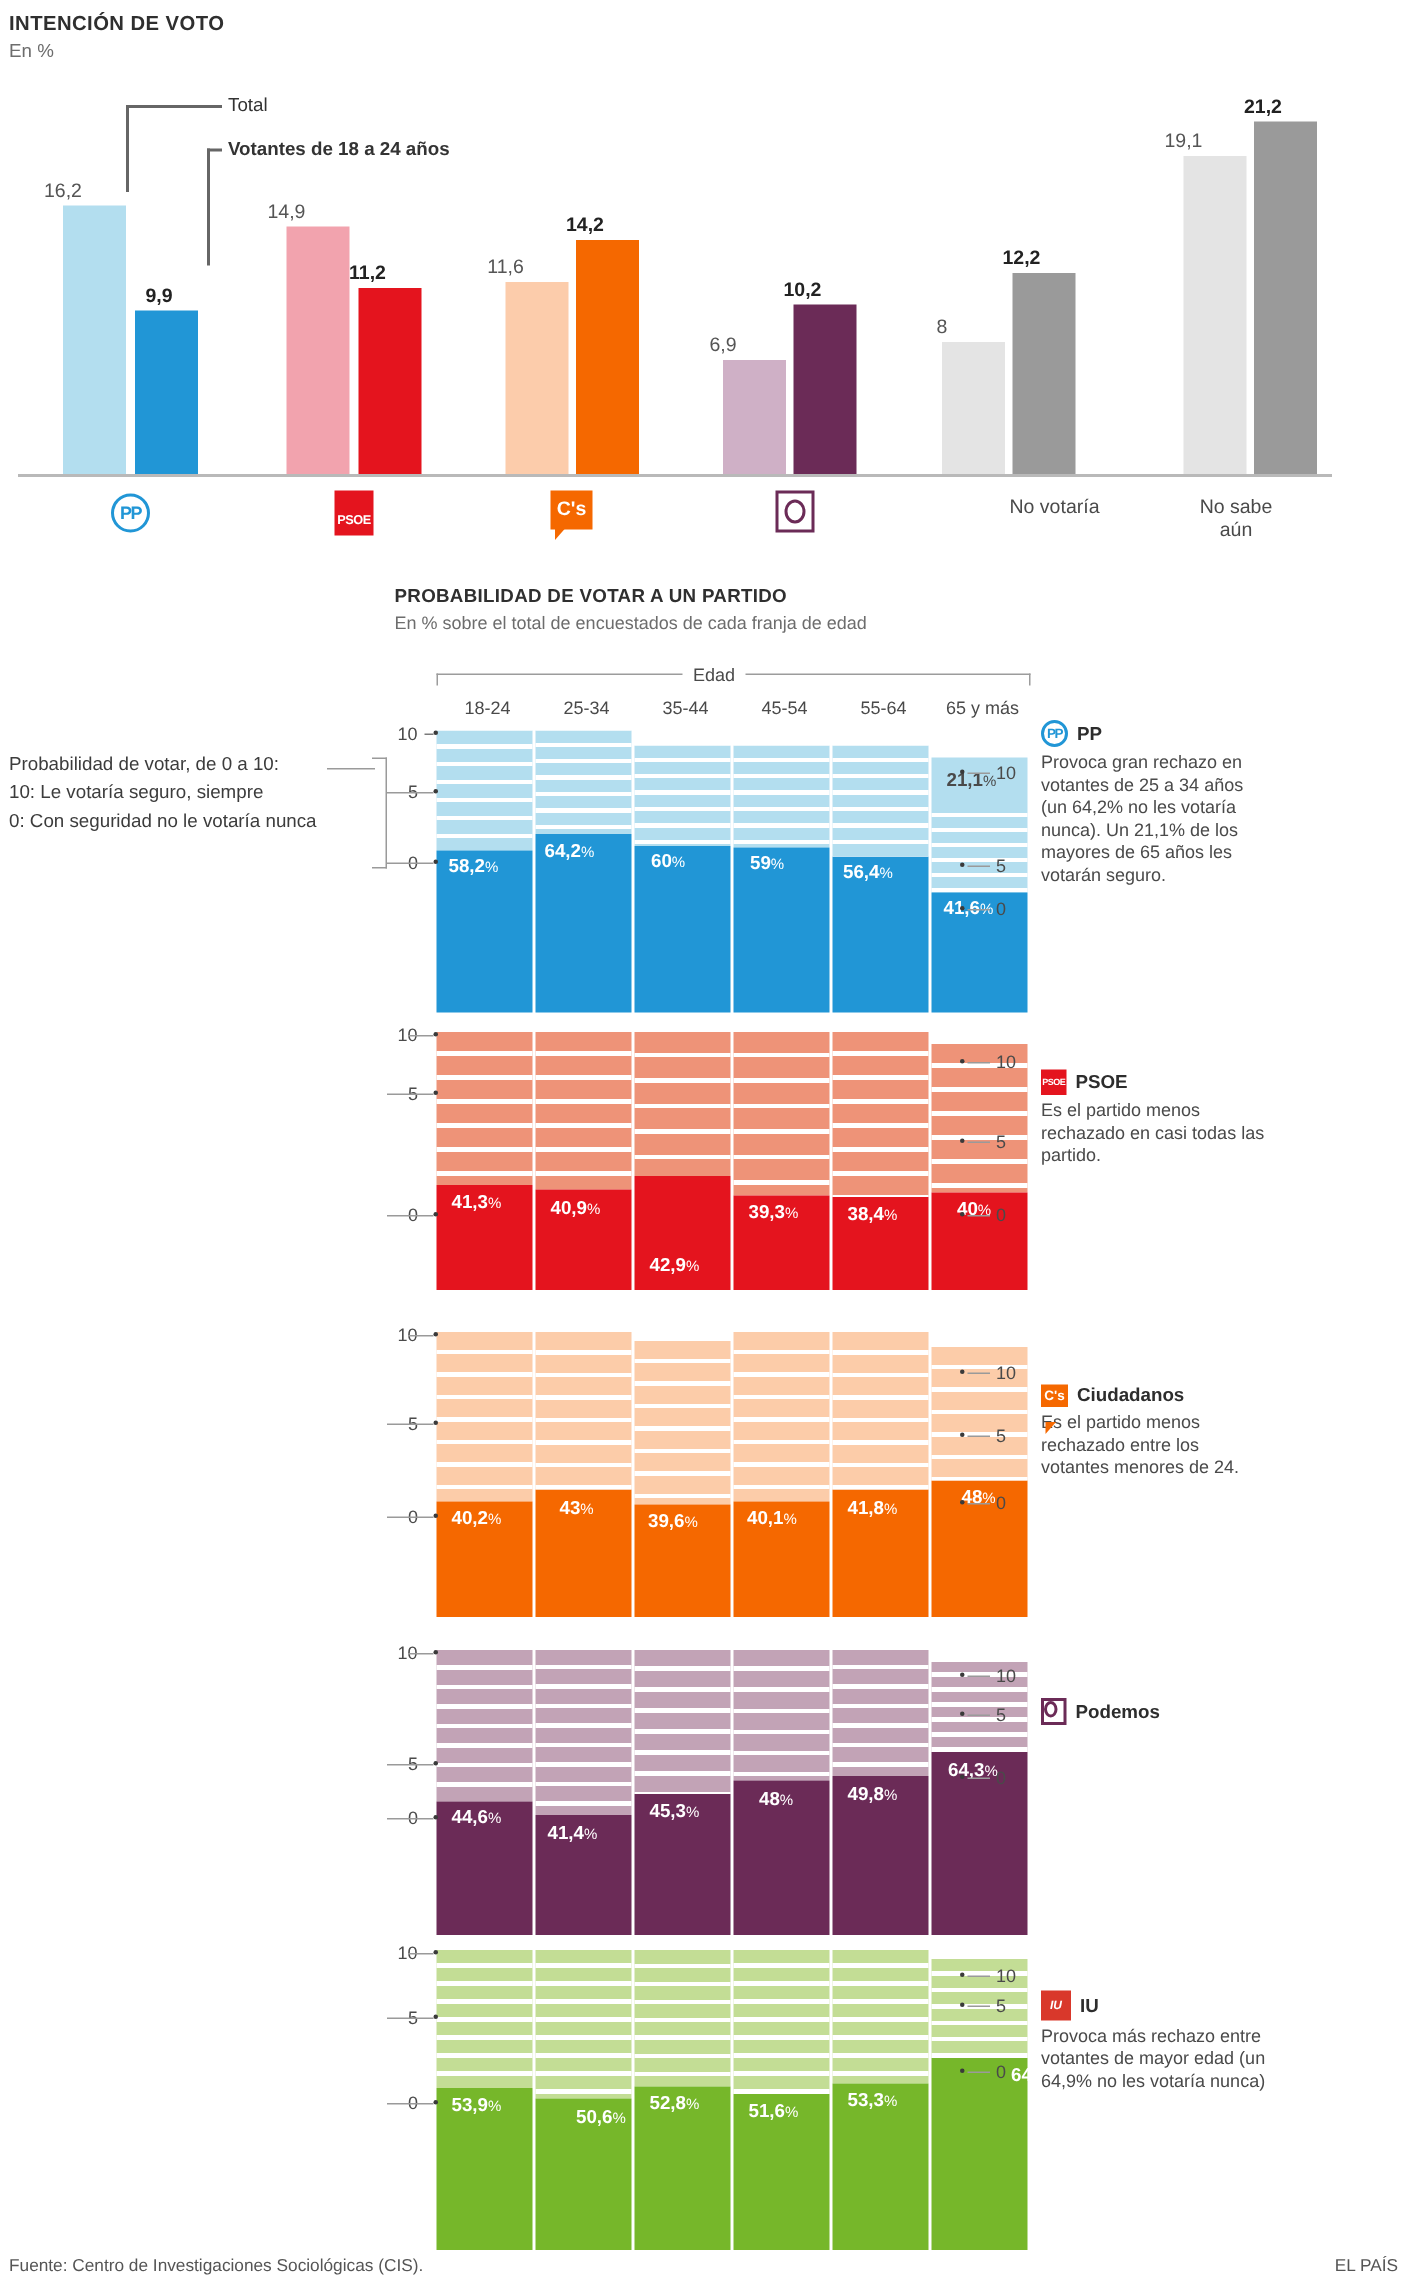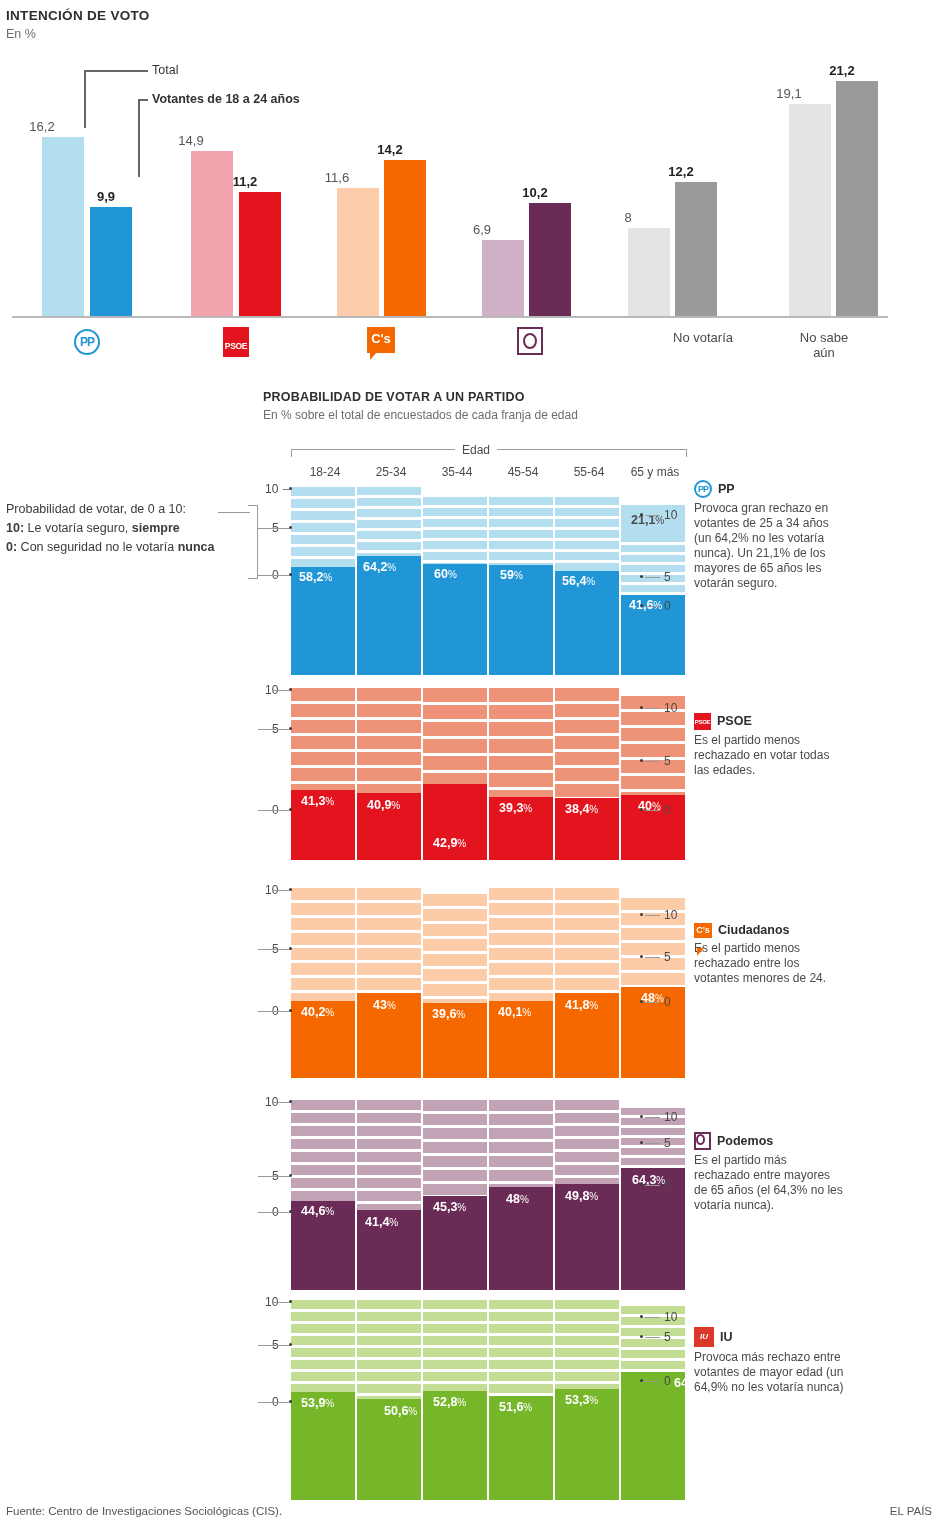--- a/index.html
+++ b/index.html
@@ -62,21 +62,21 @@
   .axtick{position:absolute;height:1px;background:#7a7a7a;}
   .axdot{position:absolute;width:3px;height:3px;border-radius:50%;background:#3a3a3a;}
 
   .note{position:absolute;left:694px;width:150px;font-size:12px;line-height:15px;color:#4a4a4a;}
   .note .nt-head{font-weight:bold;color:#2d2d2d;font-size:12.5px;display:inline-block;vertical-align:middle;margin-left:6px;}
   .note .nt-logo{display:inline-block;vertical-align:middle;}
   .note p{margin:3px 0 0 0;}
 
   
   #probtxt{left:6px;top:500px;width:260px;font-size:12.5px;line-height:19px;color:#3c3c3c;text-align:left;}
-  #probtxt b{font-weight:bold;}
+  #probtxt b{font-weight:normal;}
   #probbracket{left:248px;top:505px;width:10px;height:74px;border:1px solid #9a9a9a;border-left:none;box-sizing:border-box;}
   #probline{left:218px;top:512px;width:32px;height:1px;background:#9a9a9a;}
 
   
   #footer-src{left:6px;top:1505px;font-size:11.5px;color:#555;}
   #footer-brand{right:8px;top:1505px;font-size:11.5px;color:#555;}
 </style>
 </head>
 <body>
 
@@ -290,21 +290,21 @@
 <div class="abs axdot" style="left:640px;top:706px;"></div>
 <div class="abs axl" style="left:664px;top:754px;">5</div>
 <div class="abs axtick" style="left:645px;top:761px;width:15px;background:#9a9a9a;"></div>
 <div class="abs axdot" style="left:640px;top:759px;"></div>
 <div class="abs axl" style="left:664px;top:803px;">0</div>
 <div class="abs axtick" style="left:645px;top:810px;width:15px;background:#9a9a9a;"></div>
 <div class="abs axdot" style="left:640px;top:808px;"></div>
 
 <div class="note" style="top:713px;">
   <div><span class="nt-logo logo-psoe" style="position:relative;width:17px;height:17px;line-height:19px;font-size:6px;">PSOE</span><span class="nt-head">PSOE</span></div>
-  <p>Es el partido menos rechazado en votar todas las edades.</p>
+  <p>Es el partido menos rechazado en casi todas las partido.</p>
 </div>
 
 <div class="abs" style="left:291px;top:888px;width:396px;height:190px;">
   <div class="col" style="left:0;height:190px;">
     <div class="seg" style="top:0;height:113px;background:#fccca9;"></div>
     <div class="seg" style="top:113px;height:77px;background:#f56800;"></div>
     <div class="seg" style="top:0;height:113px;background:
       repeating-linear-gradient(to bottom,rgba(0,0,0,0) 0 12px,#fff 12px 15px);"></div>
   </div>
   <div class="col" style="left:66px;height:190px;">
@@ -428,21 +428,20 @@
 <div class="abs axdot" style="left:640px;top:1115px;"></div>
 <div class="abs axl" style="left:664px;top:1136px;">5</div>
 <div class="abs axtick" style="left:645px;top:1143px;width:15px;background:#9a9a9a;"></div>
 <div class="abs axdot" style="left:640px;top:1141px;"></div>
 <div class="abs axl" style="left:664px;top:1178px;">0</div>
 <div class="abs axtick" style="left:645px;top:1185px;width:15px;background:#9a9a9a;"></div>
 <div class="abs axdot" style="left:640px;top:1183px;"></div>
 
 <div class="note" style="top:1132px;">
   <div><span class="nt-logo logo-pod" style="position:relative;width:17px;height:18px;border-width:2px;"><i style="width:9px;height:11px;border-width:2px;"></i></span><span class="nt-head">Podemos</span></div>
-  <p>Es el partido más rechazado entre mayores de 65 años (el 64,3% no les votaría nunca).</p>
 </div>
 
 <div class="abs" style="left:291px;top:1300px;width:396px;height:200px;">
   <div class="col" style="left:0;height:200px;">
     <div class="seg" style="top:0;height:92px;background:#c3dd95;"></div>
     <div class="seg" style="top:92px;height:108px;background:#76b72a;"></div>
     <div class="seg" style="top:0;height:92px;background:
       repeating-linear-gradient(to bottom,rgba(0,0,0,0) 0 9px,#fff 9px 12px);"></div>
   </div>
   <div class="col" style="left:66px;height:200px;">

